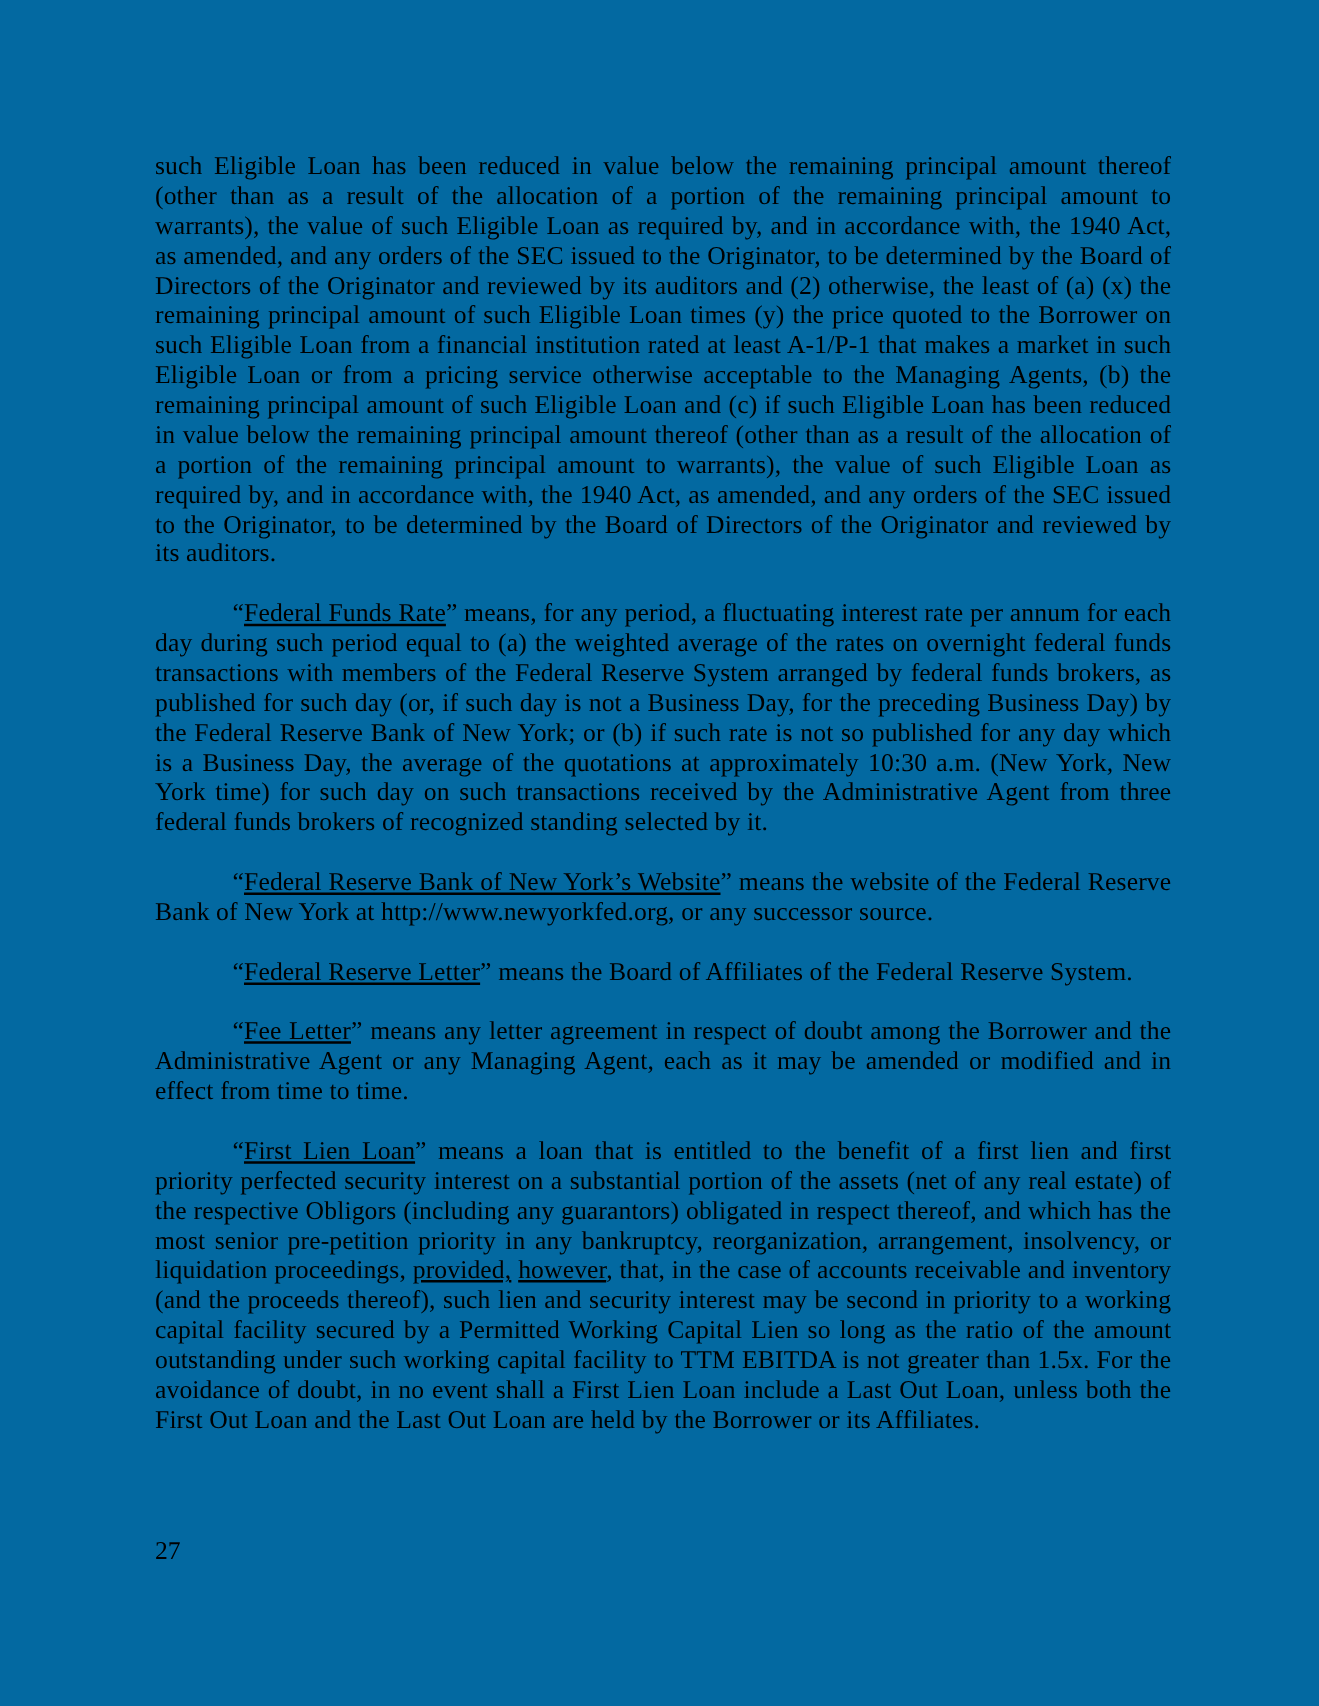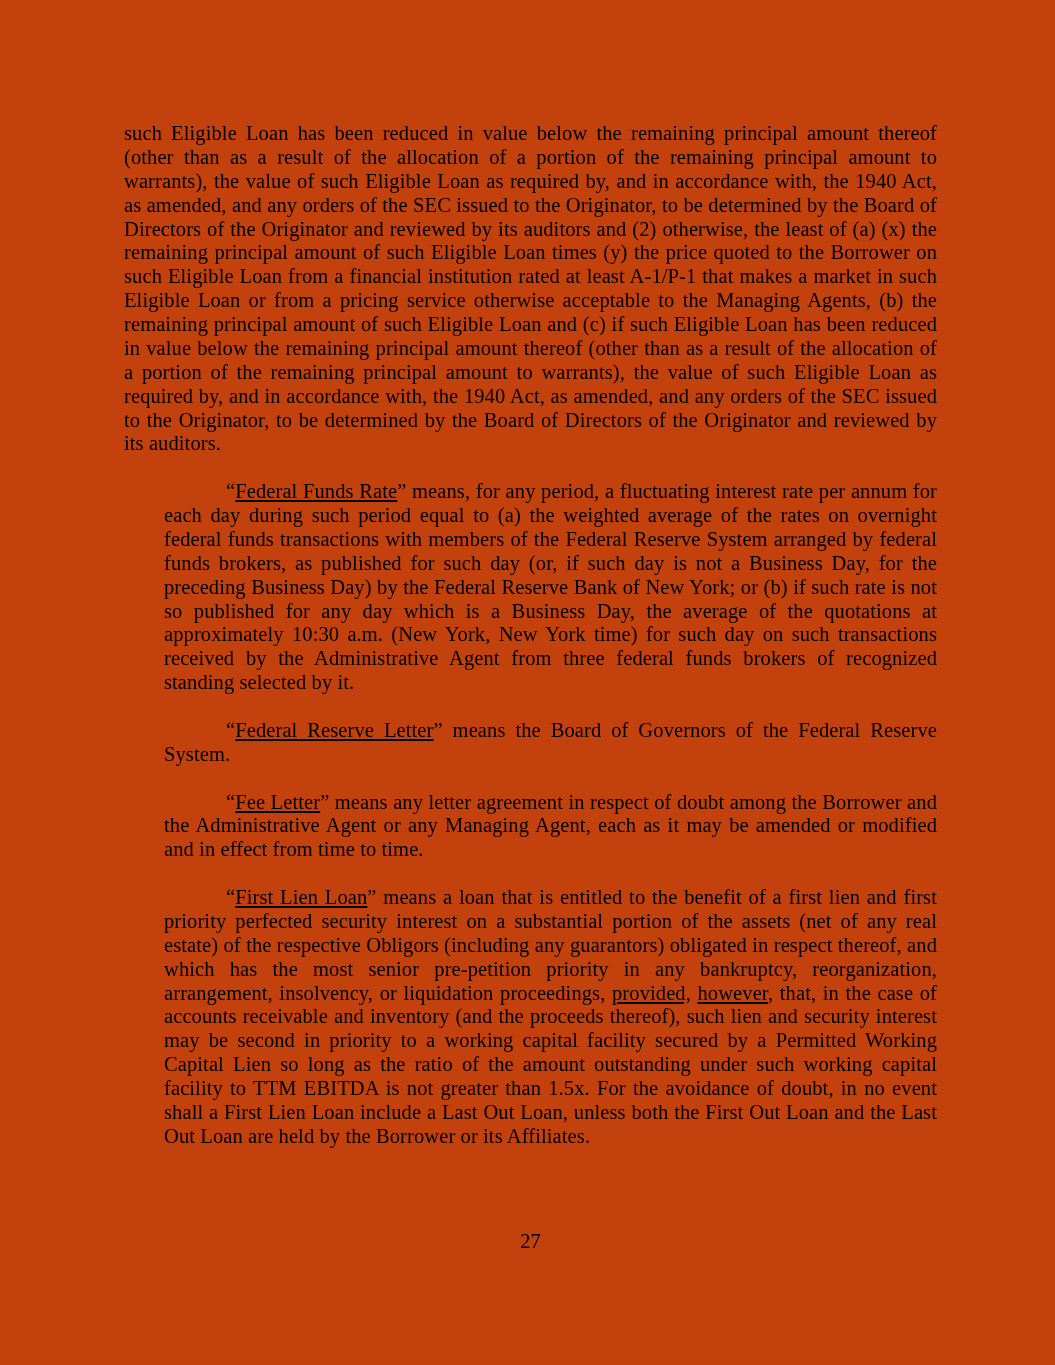--- a/index.html
+++ b/index.html
@@ -13,59 +13,59 @@
     position: relative;
     font-family: "Liberation Serif", "DejaVu Serif", serif;
     color: #000000;
   }
   .page {
     position: absolute;
     left: 0;
     top: 0;
     width: 1055px;
     height: 1365px;
-    background: #c2410c;
+    background: #0369a1;
     overflow: hidden;
   }
   .doc {
     position: absolute;
     left: 124px;
     top: 122px;
     width: 813px;
     font-size: 20.5px;
     line-height: 23.88px;
     text-align: justify;
     letter-spacing: 0.1px;
   }
   .para {
     margin: 0 0 23.88px 0;
     padding: 0;
   }
   .para.indent {
     text-indent: 62px;
-    margin-left: 40px;
   }
   .term {
     text-decoration: underline;
   }
   .footer {
     position: absolute;
     left: 124px;
     top: 1230px;
     width: 813px;
-    text-align: center;
+    text-align: left;
     font-size: 20.5px;
     line-height: 23.88px;
   }
 </style>
 </head>
 <body>
 
 <div class="page">
   <div class="doc" id="doc">
       <p class="para"><span>such Eligible Loan has been reduced in value below the remaining principal amount thereof (other than as a result of the allocation of a portion of the remaining principal amount to warrants), the value of such Eligible Loan as required by, and in accordance with, the 1940 Act, as amended, and any orders of the SEC issued to the Originator, to be determined by the Board of Directors of the Originator and reviewed by its auditors and (2) otherwise, the least of (a) (x) the remaining principal amount of such Eligible Loan times (y) the price quoted to the Borrower on such Eligible Loan from a financial institution rated at least A-1/P-1 that makes a market in such Eligible Loan or from a pricing service otherwise acceptable to the Managing Agents, (b) the remaining principal amount of such Eligible Loan and (c) if such Eligible Loan has been reduced in value below the remaining principal amount thereof (other than as a result of the allocation of a portion of the remaining principal amount to warrants), the value of such Eligible Loan as required by, and in accordance with, the 1940 Act, as amended, and any orders of the SEC issued to the Originator, to be determined by the Board of Directors of the Originator and reviewed by its auditors.</span></p>
       <p class="para indent"><span>“</span><span class="term">Federal Funds Rate</span><span>” means, for any period, a fluctuating interest rate per annum for each day during such period equal to (a) the weighted average of the rates on overnight federal funds transactions with members of the Federal Reserve System arranged by federal funds brokers, as published for such day (or, if such day is not a Business Day, for the preceding Business Day) by the Federal Reserve Bank of New York; or (b) if such rate is not so published for any day which is a Business Day, the average of the quotations at approximately 10:30 a.m. (New York, New York time) for such day on such transactions received by the Administrative Agent from three federal funds brokers of recognized standing selected by it.</span></p>
-      <p class="para indent"><span>“</span><span class="term">Federal Reserve Letter</span><span>” means the Board of Governors of the Federal Reserve System.</span></p>
+      <p class="para indent"><span>“</span><span class="term">Federal Reserve Bank of New York’s Website</span><span>” means the website of the Federal Reserve Bank of New York at http://www.newyorkfed.org, or any successor source.</span></p>
+      <p class="para indent"><span>“</span><span class="term">Federal Reserve Letter</span><span>” means the Board of Affiliates of the Federal Reserve System.</span></p>
       <p class="para indent"><span>“</span><span class="term">Fee Letter</span><span>” means any letter agreement in respect of doubt among the Borrower and the Administrative Agent or any Managing Agent, each as it may be amended or modified and in effect from time to time.</span></p>
       <p class="para indent"><span>“</span><span class="term">First Lien Loan</span><span>” means a loan that is entitled to the benefit of a first lien and first priority perfected security interest on a substantial portion of the assets (net of any real estate) of the respective Obligors (including any guarantors) obligated in respect thereof, and which has the most senior pre-petition priority in any bankruptcy, reorganization, arrangement, insolvency, or liquidation proceedings, </span><span class="term">provided,</span><span> </span><span class="term">however</span><span>, that, in the case of accounts receivable and inventory (and the proceeds thereof), such lien and security interest may be second in priority to a working capital facility secured by a Permitted Working Capital Lien so long as the ratio of the amount outstanding under such working capital facility to TTM EBITDA is not greater than 1.5x.  For the avoidance of doubt, in no event shall a First Lien Loan include a Last Out Loan, unless both the First Out Loan and the Last Out Loan are held by the Borrower or its Affiliates.</span></p>
     </div>
   <div class="footer">27</div>
 </div>
 
 </body></html>

